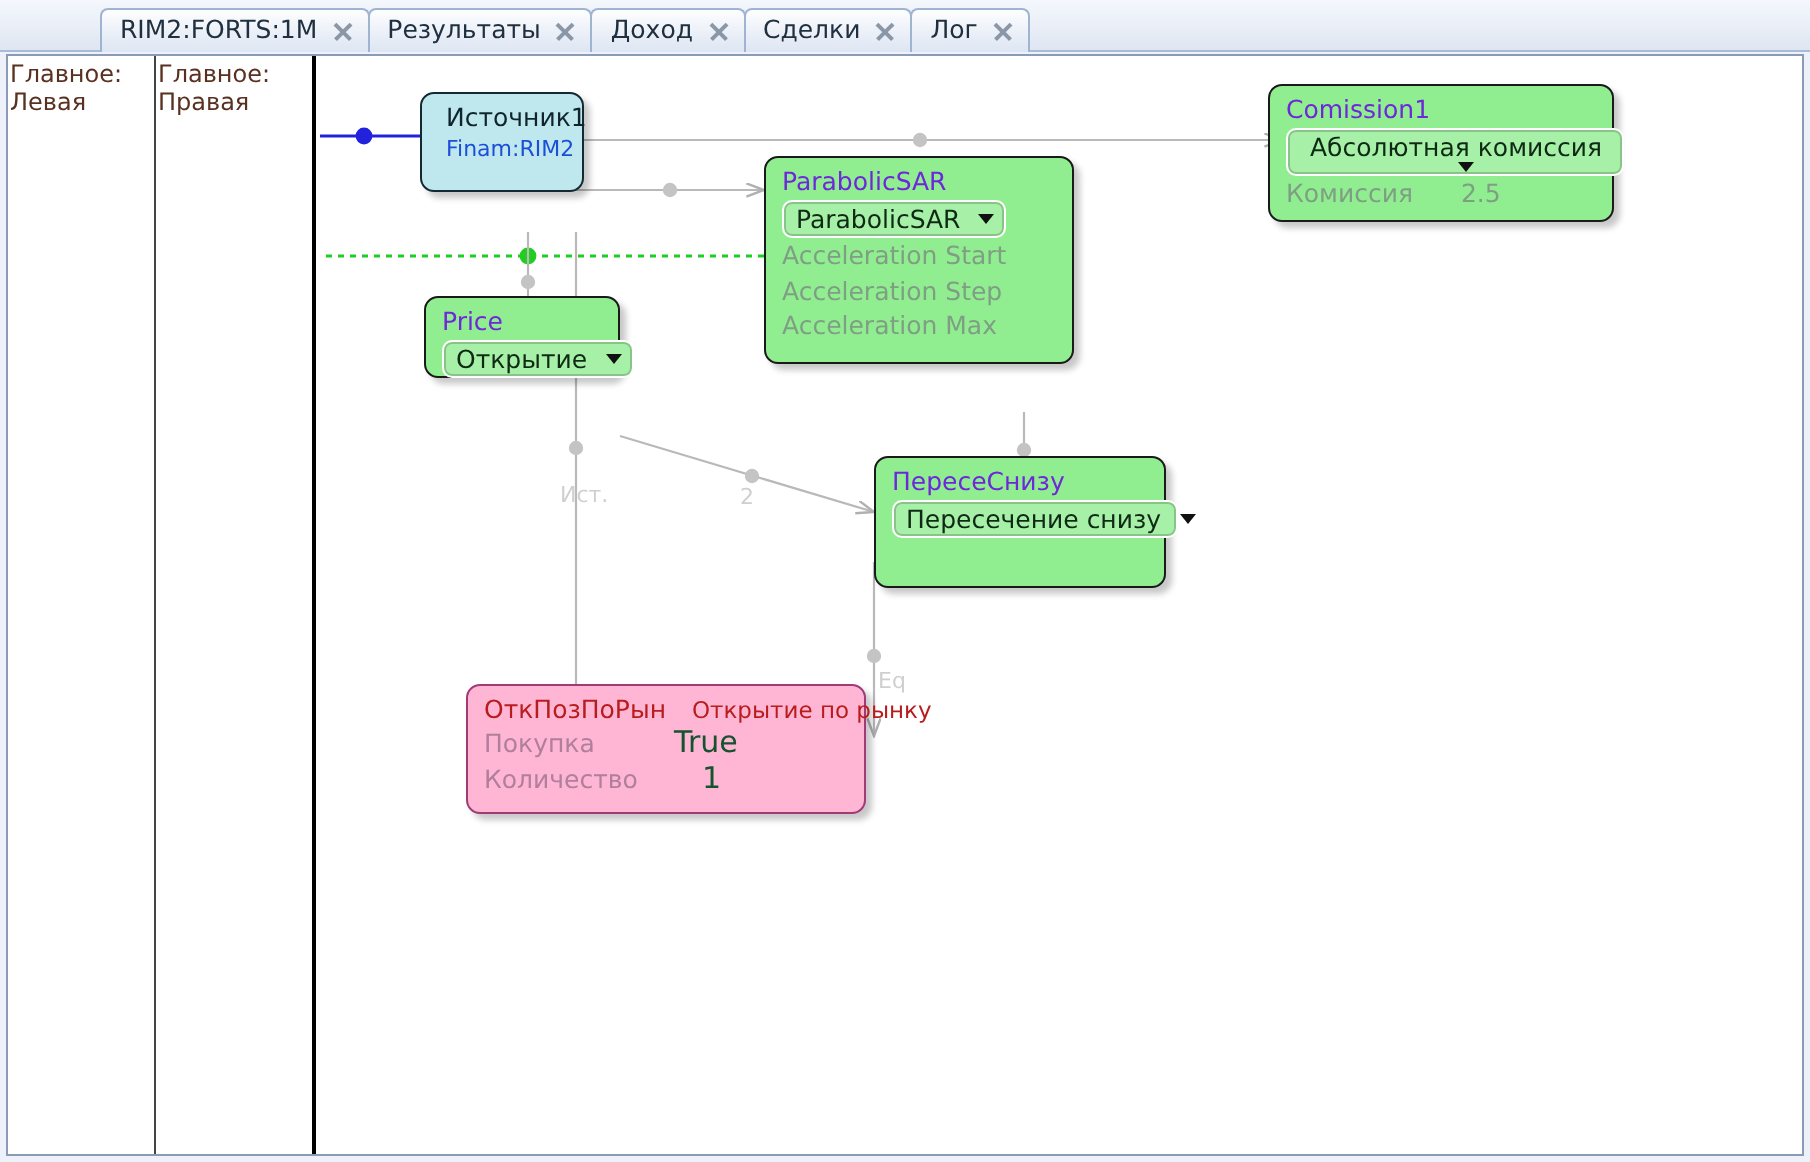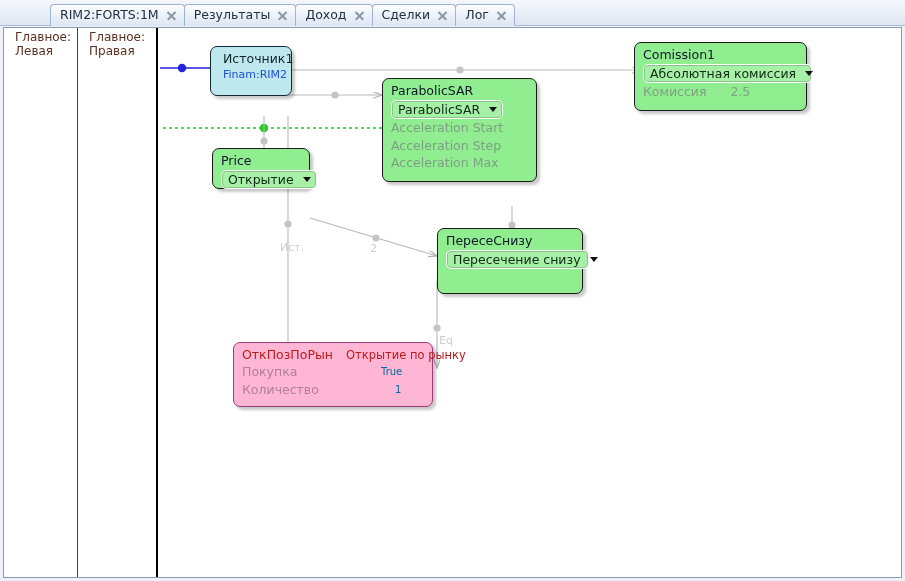--- a/index.html
+++ b/index.html
@@ -69,21 +69,21 @@
   .dock{
     position:absolute;top:0;
     background:#ffffff;
     border-right:1px solid #000000;
     box-sizing:border-box;
     overflow:hidden;
   }
   #dock-left{left:0;width:74px;height:549px;border-right:1px solid #444;}
   #dock-right{left:74px;width:80px;height:549px;border-right:2px solid #000;}
   .dock .dock-title{
-    padding:2px 2px 0 11px;
+    padding:2px 2px 0 1px;
     color:#5a3020;
     font-size:12px;
     line-height:14px;
     white-space:pre-line;
   }
 
   
   #canvas{
     position:absolute;left:156px;top:0;right:0;bottom:0;
     background:#ffffff;
@@ -97,21 +97,21 @@
     box-sizing:border-box;
     border:1.4px solid #1a1a1a;
     border-radius:7px;
     box-shadow:3px 3px 3px rgba(0,0,0,.22);
     padding:4px 7px 5px 8px;
   }
   .node.green{background:#90ee90;}
   .node.cyan{background:#bfe8ee;border-color:#142a33;padding-left:12px;}
   .node.pink{background:#ffb6d5;border-color:#a23a78;}
   .node .ntitle{
-    color:#0f172a;font-size:12.5px;line-height:15px;white-space:nowrap;
+    color:#6d28d9;font-size:12.5px;line-height:15px;white-space:nowrap;
   }
   .node.cyan .ntitle{color:#10242c;}
   .node.pink .ntitle{color:#b91c1c;font-size:12.5px;}
   .node .nsub{color:#1d4ed8;font-size:11px;line-height:17px;white-space:nowrap;}
 
   
   .combo{
     display:inline-flex;align-items:center;justify-content:space-between;
     background:#a7f0a7;
     border:1.4px solid #ffffff;
@@ -127,21 +127,21 @@
     width:0;height:0;
     border-left:4.5px solid transparent;border-right:4.5px solid transparent;
     border-top:5px solid #111;
   }
 
   .prop{
     color:#7f9f84;font-size:12.5px;line-height:17.5px;white-space:nowrap;
   }
   .proprow{display:flex;}
   .proprow .pname{color:#b07f9b;font-size:12.5px;line-height:17.5px;}
-  .proprow .pval{color:#0369a1;font-size:10px;line-height:17.5px;margin-left:44px;}
+  .proprow .pval{color:#14532d;font-size:15px;line-height:17.5px;}
   .wlabel{position:absolute;color:#cfcfcf;font-size:11px;line-height:11px;}
 </style>
 </head>
 <body>
 
 <div id="app">
 
   <div id="tabbar">
     <div class="tabs">
 
@@ -264,21 +264,21 @@
           <span>ParabolicSAR</span>
           <span class="caret"></span>
         </div>
         <div class="prop">Acceleration Start</div>
         <div class="prop">Acceleration Step</div>
         <div class="prop">Acceleration Max</div>
       </div>
 
       <div class="node green" style="left:474px;top:14px;width:173px;height:69px;">
         <div class="ntitle">Comission1</div>
-        <div class="combo" style="width:156px;">
+        <div class="combo" style="width:156px;flex-direction:column;">
           <span>Абсолютная комиссия</span>
           <span class="caret"></span>
         </div>
         <div class="prop">
           <span>Комиссия</span>
           <span style="display:inline-block;width:16px;"></span>
           <span>2.5</span>
         </div>
       </div>
 

